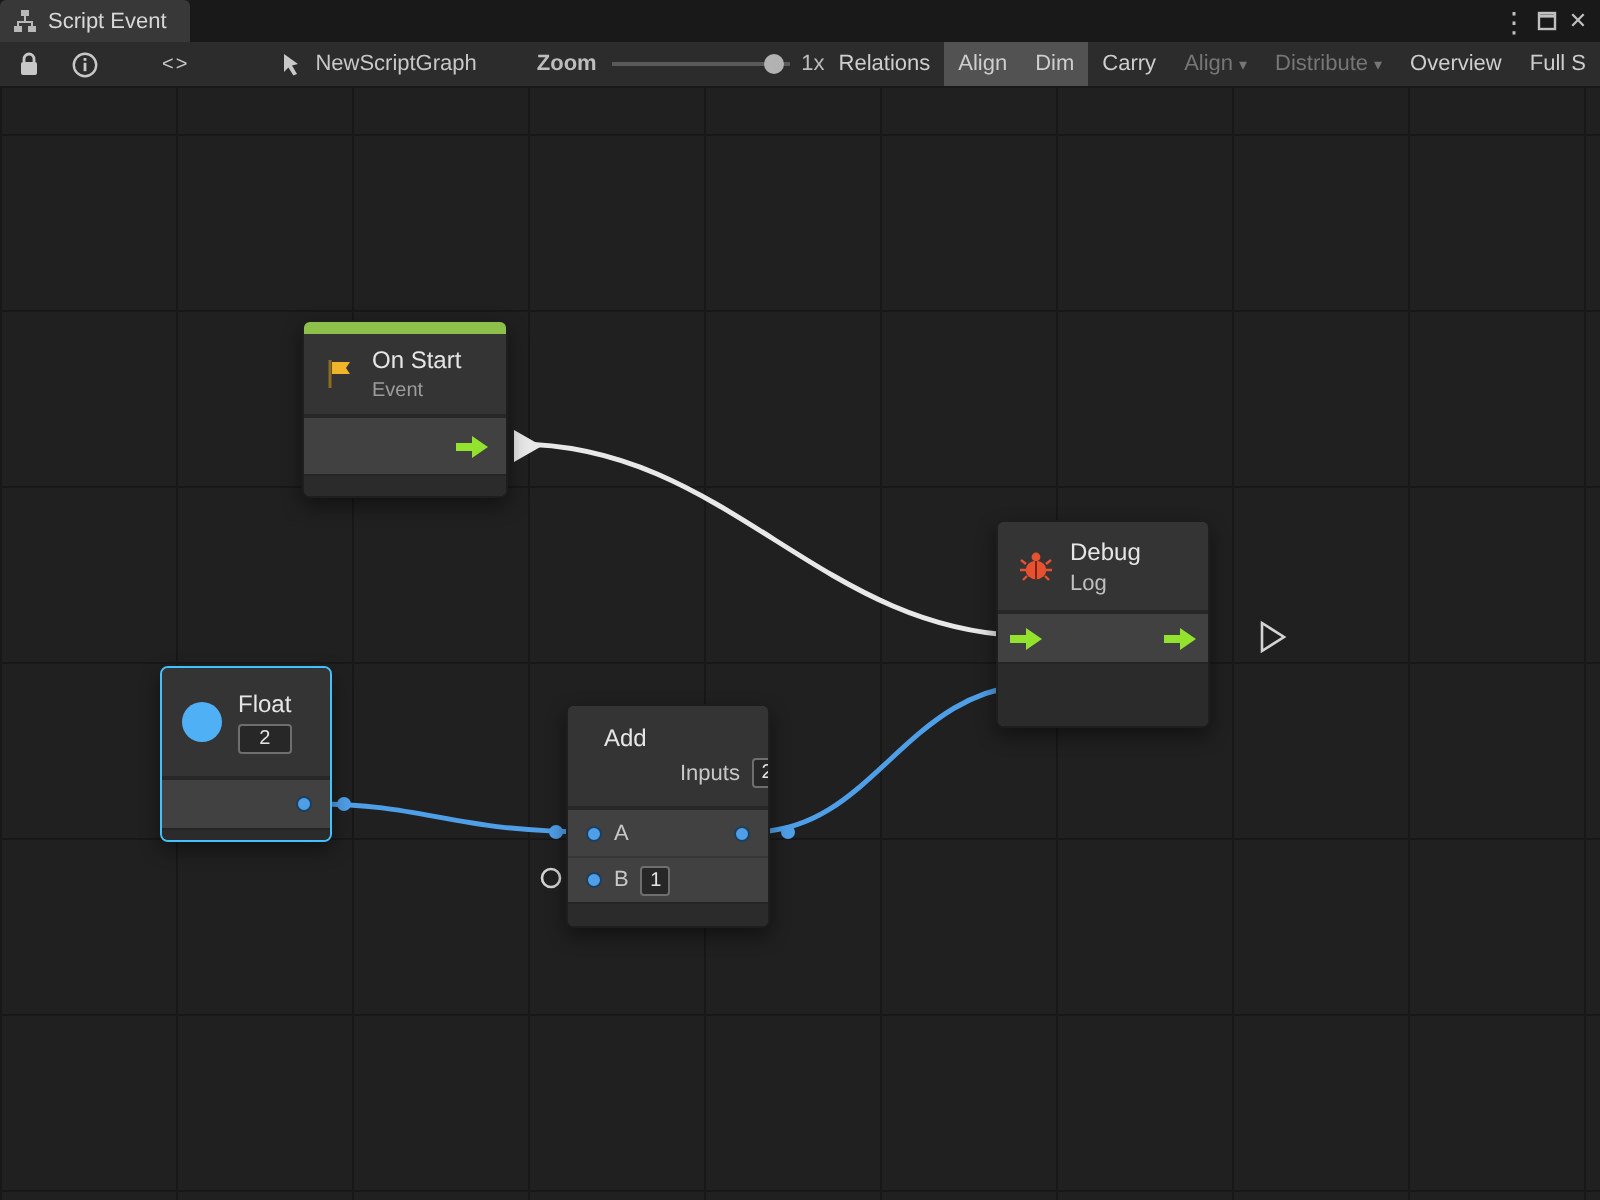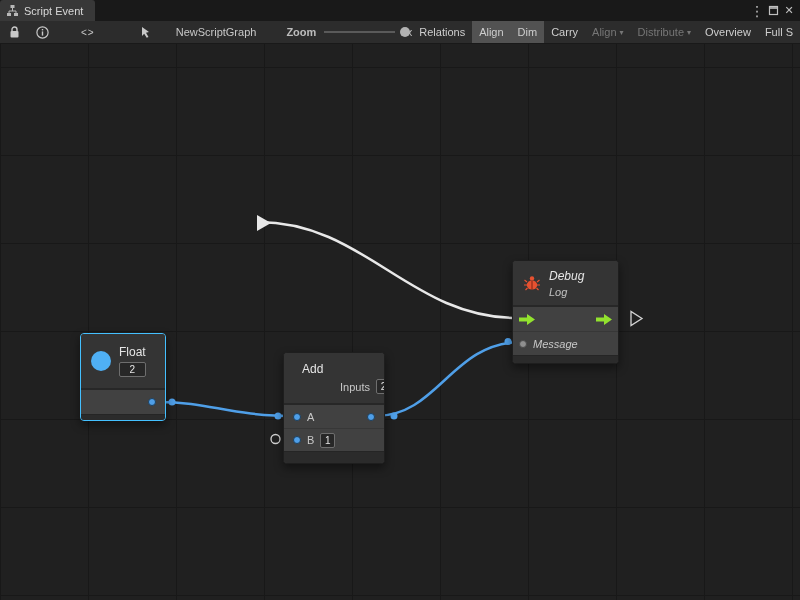--- a/index.html
+++ b/index.html
@@ -15,21 +15,21 @@
   .win-icon { display:flex; align-items:center; justify-content:center; width:16px; height:21px;
     font-size:13px; color:#c0c0c0; cursor:default; }
   .win-icon.kebab { font-size:14px; letter-spacing:0; }
   .win-icon.close { font-size:11px; margin-right:3px; }
 
   
   .toolbar { height:23px; background:#2c2c2c; border-bottom:1px solid #191919;
     display:flex; align-items:center; font-size:11px; color:#c8c8c8; flex-shrink:0; }
   .icon-btn { display:flex; align-items:center; justify-content:center; height:100%; padding:0 3px; }
   .code-glyph { font-size:10px; letter-spacing:1px; color:#c8c8c8; }
-  .graph-name { display:flex; align-items:center; gap:24px; margin-left:42px; color:#c8c8c8; }
+  .graph-name { display:flex; align-items:center; gap:6px; margin-left:42px; color:#c8c8c8; }
   .zoom-label { margin-left:30px; color:#bdbdbd;font-weight:bold; }
   .slider { position:relative; width:95px; height:23px; margin-left:8px; }
   .slider .track { position:absolute; left:0; right:0; top:10.5px; height:2px; background:#5a5a5a; }
   .slider .handle { position:absolute; left:76px; top:6px; width:10px; height:10px;
     border-radius:50%; background:#b2b2b2; }
   .zoom-value { margin-left:6px; color:#bdbdbd;text-align:center; }
   .tb-buttons { display:flex; height:100%; margin-left:auto;text-align:right; }
   .tbtn { display:flex; align-items:center; padding:0 7px; height:100%; color:#cecece; white-space:nowrap; }
   .tbtn.active { background:#525252; }
   .tbtn.disabled { color:#767676; }
@@ -169,22 +169,42 @@
       <circle cx="278" cy="372" r="3.5" fill="#4F9FE8"></circle>
 
       <path d="M 376 372 C 438 372, 452 298, 521 298" fill="none" stroke="#4F9FE8" stroke-width="2.5"></path>
       <circle cx="394" cy="372" r="3.5" fill="#4F9FE8"></circle>
       <circle cx="508" cy="297.5" r="3.5" fill="#4F9FE8"></circle>
 
       <polygon points="631,267.5 631,281.5 642,274.5" fill="none" stroke="#d4d4d4" stroke-width="1.3"></polygon>
       <circle cx="275.5" cy="395" r="4.5" fill="none" stroke="#d4d4d4" stroke-width="1.3"></circle>
     </svg>
 
-
-    <div class="node" style="left:512px; top:216px; width:107px; height:104px;font-style:italic;">
+    <div class="node" style="left:151px; top:116px; width:103px; height:89px;">
+      <div class="event-bar"></div>
+      <div class="nhdr" style="height:40px">
+        <svg width="16" height="16" viewBox="0 0 16 16">
+          <path d="M3 1v14" stroke="#8a6d1f" stroke-width="1.5"></path>
+          <path d="M4 2h9l-2 3 2 3H4z" fill="#F0B428"></path>
+        </svg>
+        <div class="col">
+          <span class="ntitle">On Start</span>
+          <span class="nsub">Event</span>
+        </div>
+      </div>
+      <div class="nsep"></div>
+      <div class="prow" style="height:28px">
+        <svg class="push-right" width="16" height="11" viewBox="0 0 16 11">
+          <path d="M0 3.5h8V0l8 5.5L8 11V7.5H0z" fill="#92E22E"></path>
+        </svg>
+      </div>
+      <div class="nfooter"></div>
+    </div>
+
+    <div class="node" style="left:498px; top:216px; width:107px; height:104px;">
       <div class="nhdr" style="height:44px">
         <svg width="18" height="18" viewBox="0 0 18 18">
           <path d="M4 8L1.5 6M4 11H1M4.5 14l-2 2M14 8l2.5-2M14 11h3M13.5 14l2 2" stroke="#E65130" stroke-width="1.2"></path>
           <circle cx="9" cy="4.5" r="2.2" fill="#E65130"></circle>
           <ellipse cx="9" cy="11" rx="5.2" ry="4.6" fill="#E65130"></ellipse>
           <path d="M9 6.5v9" stroke="#7a2414" stroke-width="1"></path>
         </svg>
         <div class="col">
           <span class="ntitle">Debug</span>
           <span class="nsub" style="color:#c0c0c0;font-size:11px">Log</span>
@@ -192,24 +212,20 @@
       </div>
       <div class="nsep"></div>
       <div class="prow" style="height:24px; padding:0 6px">
         <svg width="16" height="11" viewBox="0 0 16 11">
           <path d="M0 3.5h8V0l8 5.5L8 11V7.5H0z" fill="#92E22E"></path>
         </svg>
         <svg class="push-right" width="16" height="11" viewBox="0 0 16 11">
           <path d="M0 3.5h8V0l8 5.5L8 11V7.5H0z" fill="#92E22E"></path>
         </svg>
       </div>
-      <div class="prow" style="height:24px; padding:0 6px">
-        <span class="dot gray"></span>
-        <span class="plabel">Message</span>
-      </div>
       <div class="nfooter"></div>
     </div>
 
     <div class="node selected" style="left:80px; top:289px; width:86px; height:88px;">
       <div class="nhdr" style="height:54px">
         <div class="circle-icon"></div>
         <div class="col">
           <span class="ntitle">Float</span>
           <div class="vfield">2</div>
         </div>

